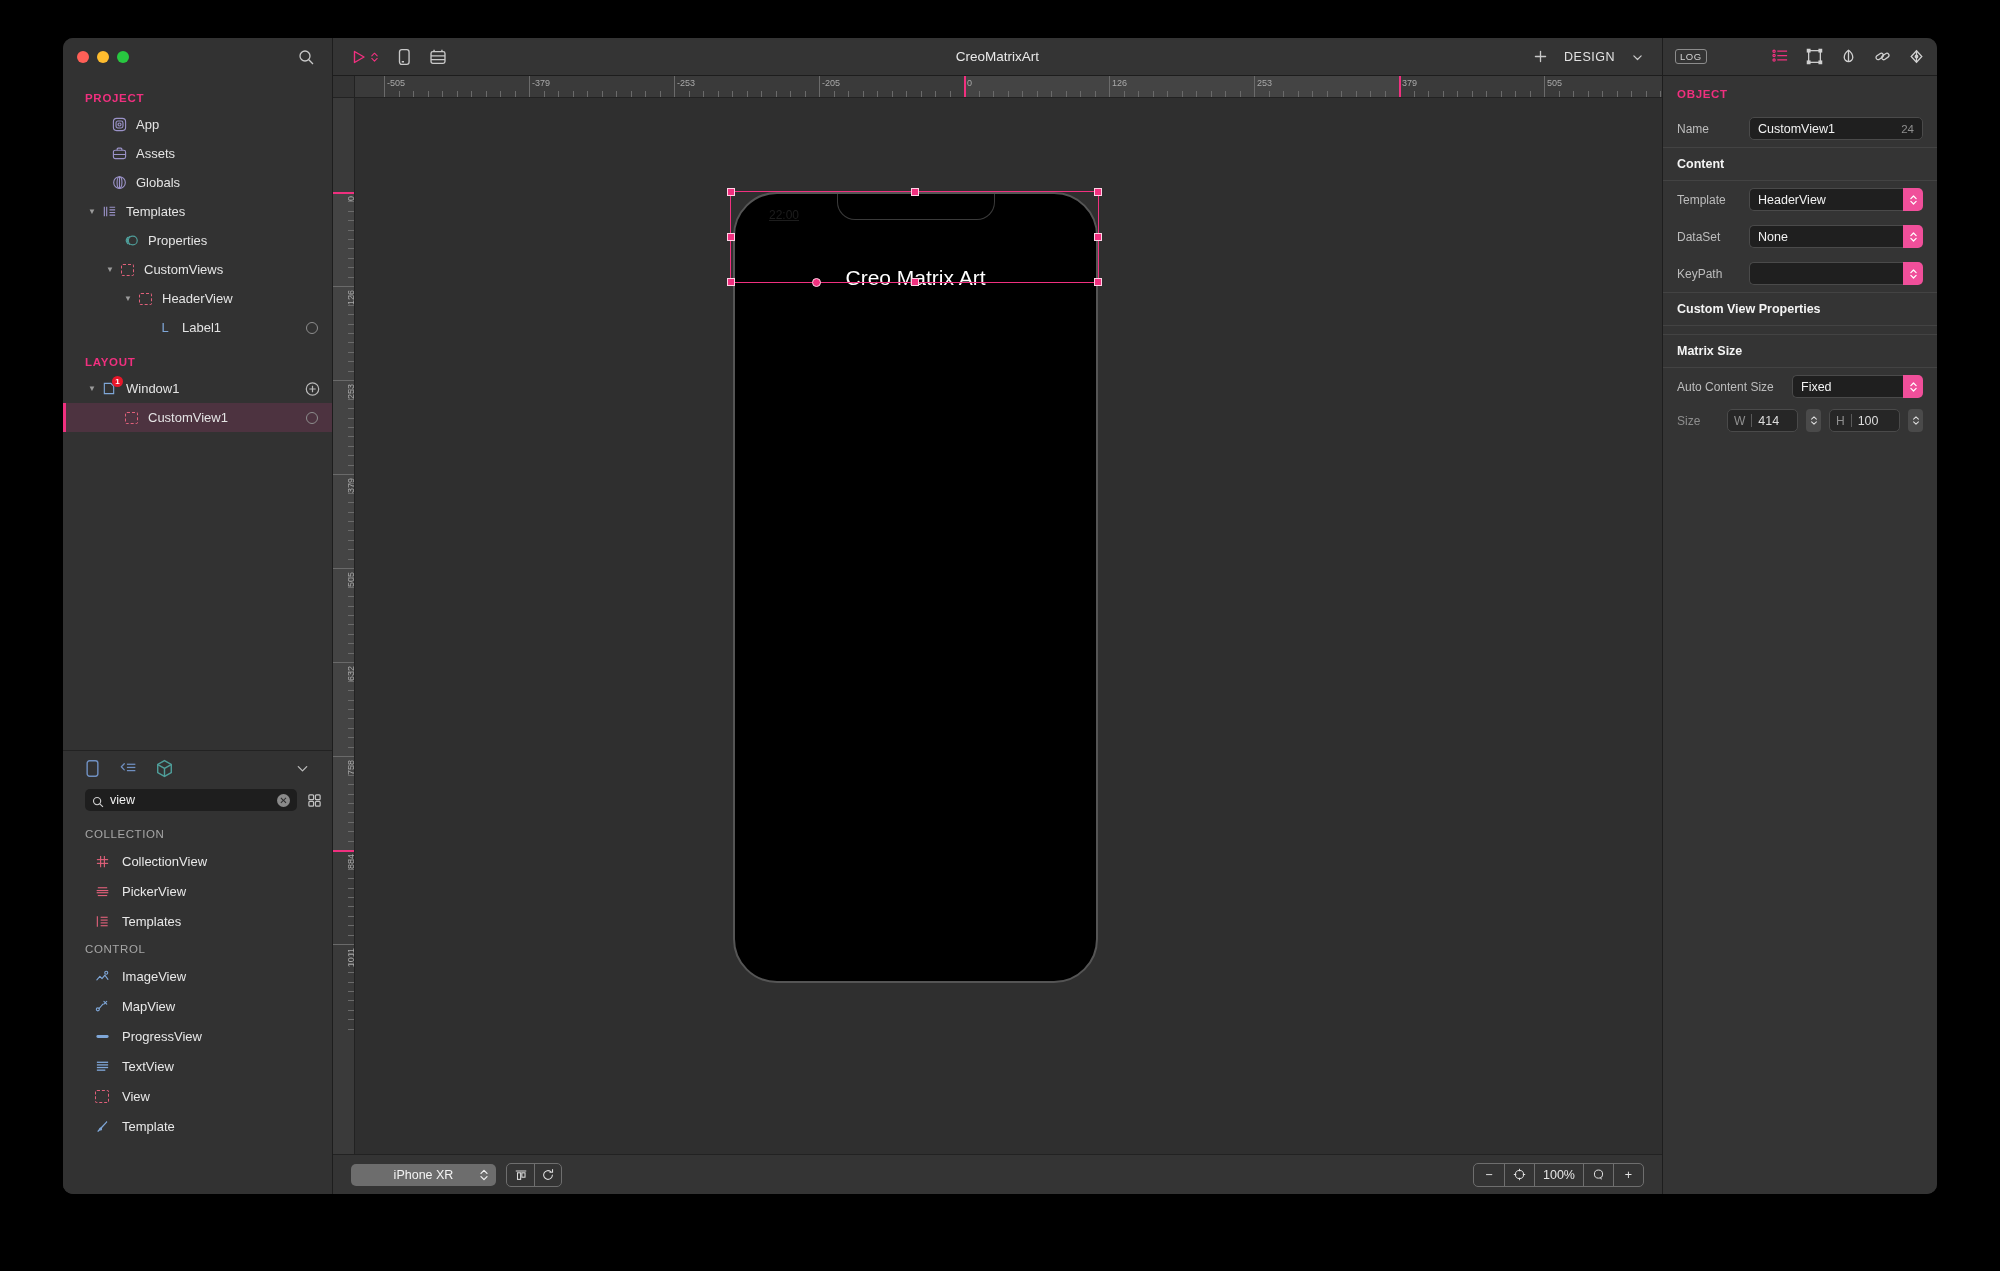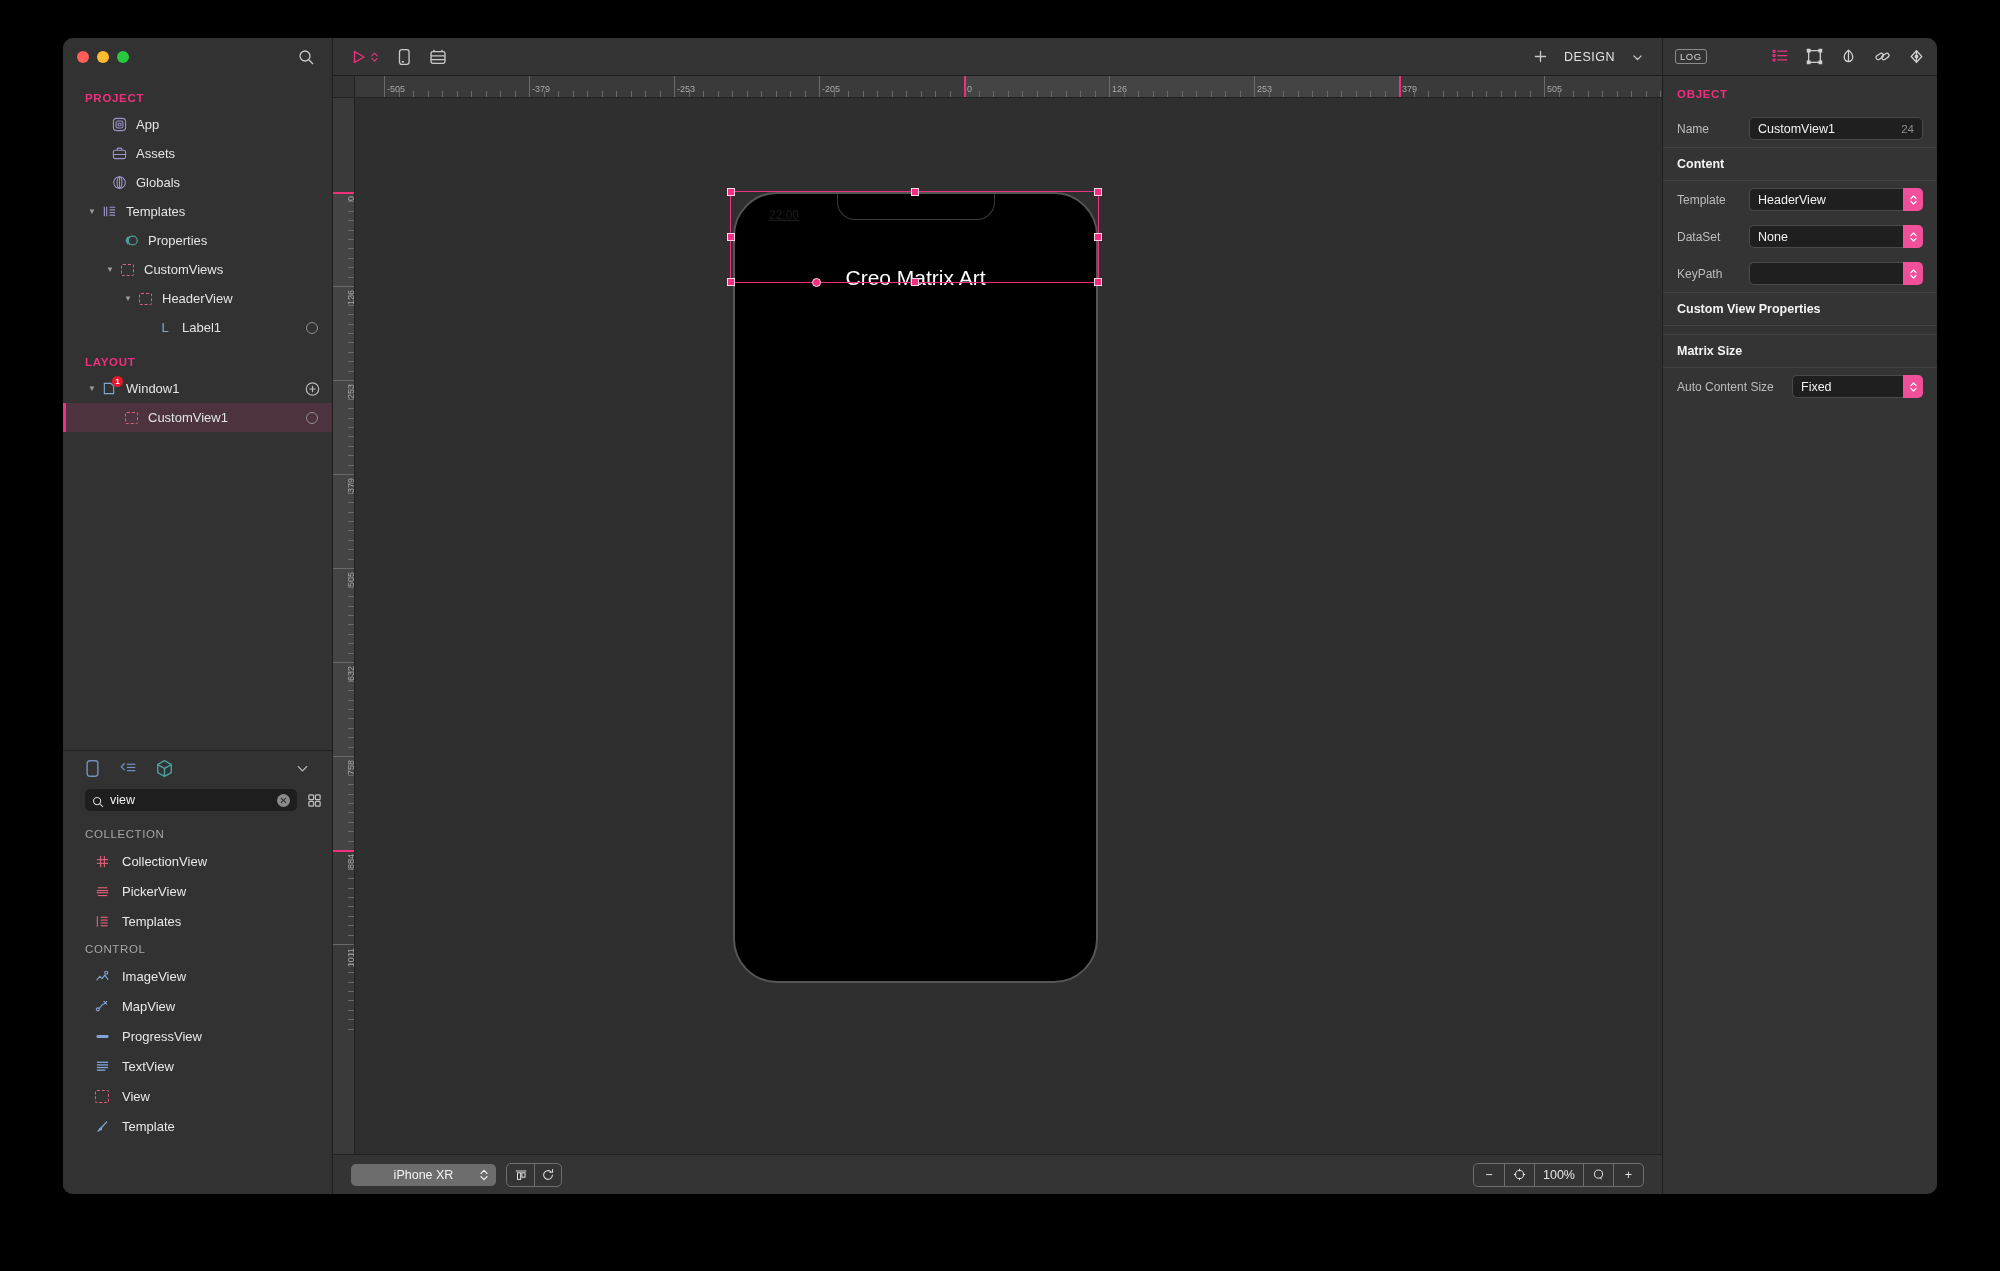--- a/index.html
+++ b/index.html
@@ -187,21 +187,21 @@
   .ruler-corner {
     position: absolute; left: 0; top: 0;
     width: 22px; height: 100%; background: #343434;
     border-right: 1px solid #222; z-index: 3;
   }
   .rh-tick {
     position: absolute; bottom: 0; width: 1px;
     background: #6a6a6a;
   }
   .rh-label {
-    position: absolute; top: 8px; font-size: 9px;
+    position: absolute; top: 2px; font-size: 9px;
     color: #a9a9a9; padding-left: 3px;
     font-family: "Liberation Sans", sans-serif;
   }
   .rh-origin {
     position: absolute; top: 0; width: 1.5px; height: 100%;
     background: #f0307f; z-index: 2;
   }
   .ruler-shade {
     position: absolute; top: 0; height: 100%;
     background: rgba(255,255,255,.055);
@@ -695,20 +695,21 @@
           <svg viewBox="0 0 16 16" fill="none" stroke="currentColor" stroke-width="1.2">
             <rect x="1.8" y="3.2" width="12.4" height="10.4" rx="1.6"></rect>
             <line x1="1.8" y1="7" x2="14.2" y2="7"></line>
             <line x1="1.8" y1="10.3" x2="14.2" y2="10.3"></line>
             <line x1="4.5" y1="1.6" x2="4.5" y2="3.2"></line>
             <line x1="11.5" y1="1.6" x2="11.5" y2="3.2"></line>
           </svg>
         </span>
       </div>
 
+      <div class="tb-title">CreoMatrixArt</div>
 
       <div class="tb-right">
         <span class="tb-icon" style="width:15px;height:15px">
           <svg viewBox="0 0 16 16" fill="none" stroke="currentColor" stroke-width="1.4" stroke-linecap="round">
             <line x1="8" y1="2.6" x2="8" y2="13.4"></line>
               <line x1="2.6" y1="8" x2="13.4" y2="8"></line>
           </svg>
         </span>
         <span class="tb-mode">DESIGN</span>
         <span class="tb-icon" style="width:13px;height:13px">
@@ -1112,14 +1113,39 @@
         <span class="val">Fixed</span>
         <span class="arrows">
           <svg width="9" height="14" viewBox="0 0 10 16" fill="none" stroke="currentColor" stroke-width="1.4" stroke-linecap="round" stroke-linejoin="round">
             <path d="M2 6.4L5 3.4l3 3"></path>
               <path d="M2 9.6l3 3 3-3"></path>
           </svg>
         </span>
       </div>
     </div>
 
+    <div class="size-row">
+      <span class="size-label">Size</span>
+      <div class="size-box">
+        <span class="k">W</span>
+        <span class="sep"></span>
+        <span class="v">414</span>
+      </div>
+      <span class="stepper">
+        <svg width="8" height="13" viewBox="0 0 10 16" fill="none" stroke="currentColor" stroke-width="1.3" stroke-linecap="round" stroke-linejoin="round">
+          <path d="M2 6.4L5 3.4l3 3"></path>
+            <path d="M2 9.6l3 3 3-3"></path>
+        </svg>
+      </span>
+      <div class="size-box">
+        <span class="k">H</span>
+        <span class="sep"></span>
+        <span class="v">100</span>
+      </div>
+      <span class="stepper">
+        <svg width="8" height="13" viewBox="0 0 10 16" fill="none" stroke="currentColor" stroke-width="1.3" stroke-linecap="round" stroke-linejoin="round">
+          <path d="M2 6.4L5 3.4l3 3"></path>
+            <path d="M2 9.6l3 3 3-3"></path>
+        </svg>
+      </span>
+    </div>
   </div>
 </div>
 
 </body></html>

